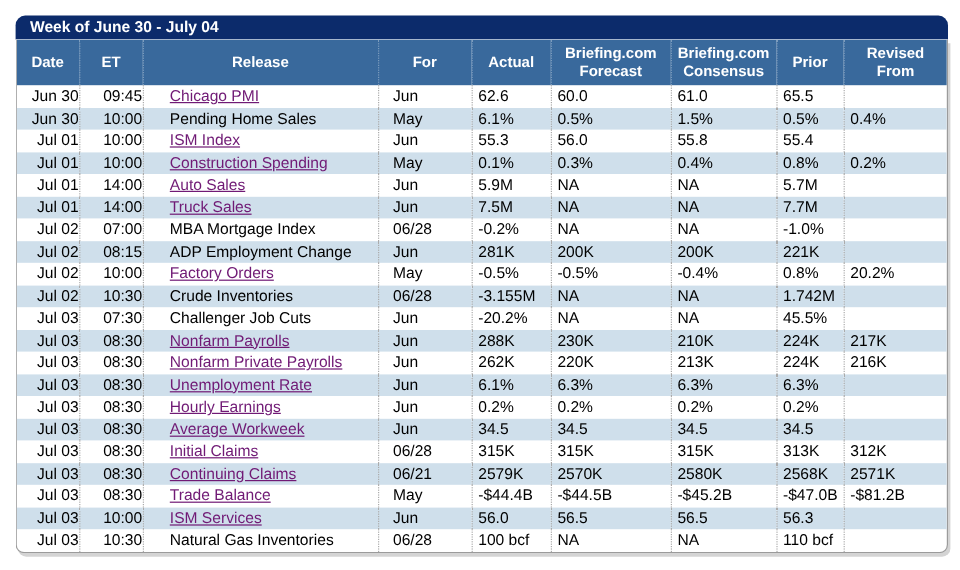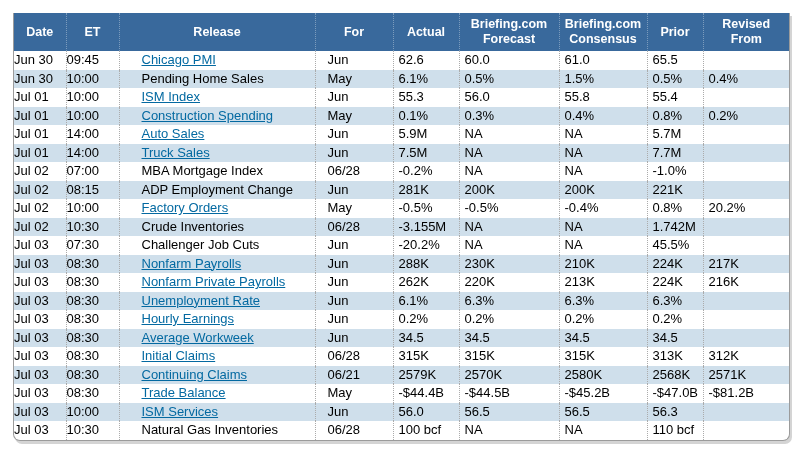--- a/index.html
+++ b/index.html
@@ -59,32 +59,33 @@
     height: 18.5px;
     line-height: 18.5px;
     padding: 0 3px 0 5px;
     border-left: 1px dotted #ababab;
     white-space: nowrap;
     overflow: visible;
     vertical-align: middle;
   }
   tbody td:first-child { border-left: none; }
   tbody tr:nth-child(even) { background: #CFDFEB; }
-  td.c-date, td.c-et { text-align: left; padding: 0; }
+  td.c-date, td.c-et { text-align: right; padding: 0; }
   td.c-release { padding-left: 22px; }
   td.c-period  { padding-left: 12px; }
   a.release-link {
-    color: #0369a1;
+    color: #701a75;
     text-decoration: underline;
   }
 </style>
 </head>
 <body>
 
 <div class="calendar">
+  <div class="title-bar">Week of June 30 - July 04</div>
   <div class="table-wrap">
     <table>
       <colgroup>
         <col style="width:52px">
         <col style="width:53px">
         <col style="width:196px">
         <col style="width:78px">
         <col style="width:66px">
         <col style="width:100px">
         <col style="width:88px">

